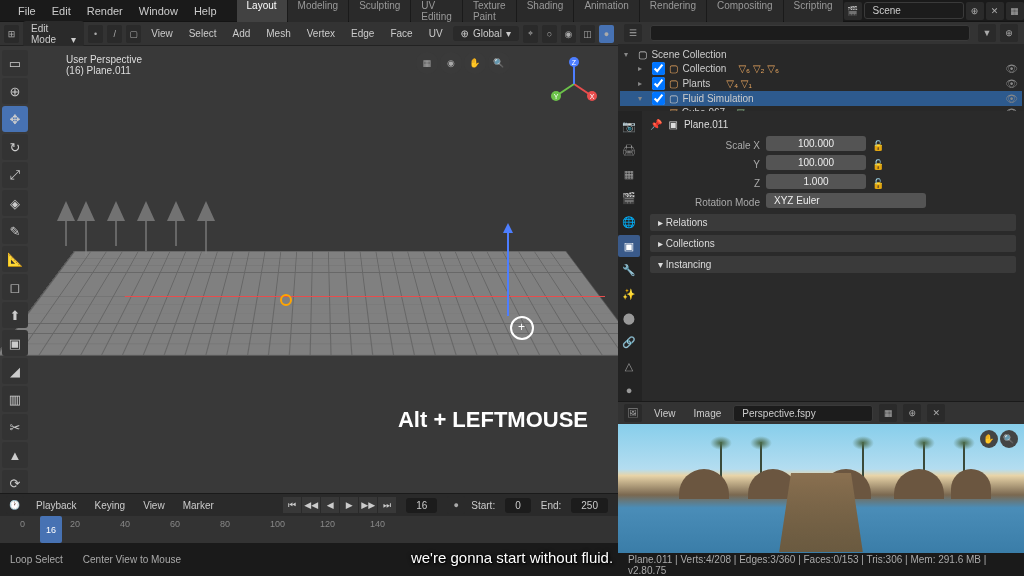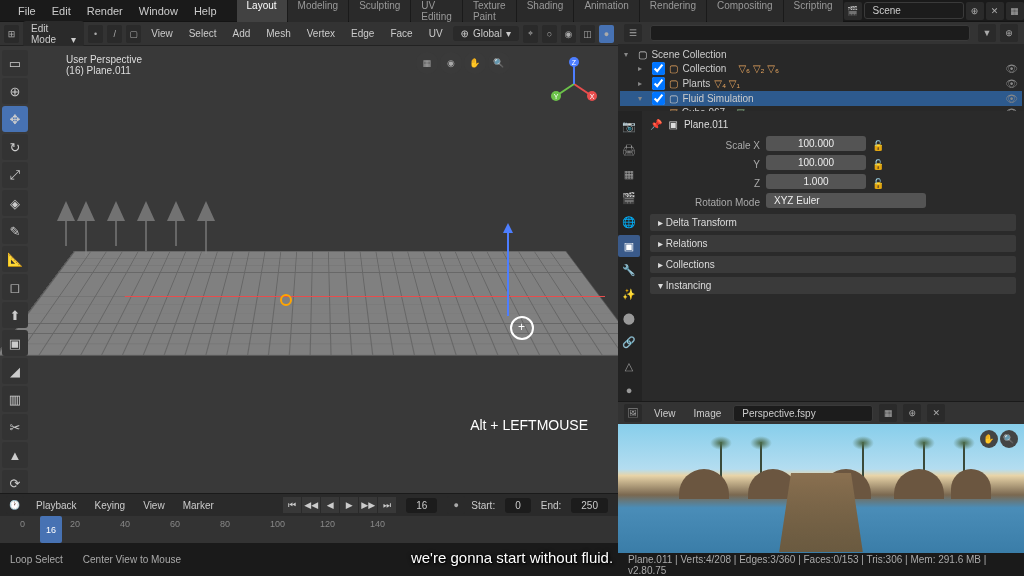--- a/index.html
+++ b/index.html
@@ -26,21 +26,21 @@
 .gizmo{position:absolute;right:14px;top:8px;width:60px;height:60px;z-index:5}
 .overlay-icons{position:absolute;right:108px;top:6px;display:flex;gap:2px;z-index:5}
 .overlay-icons .icon-btn{width:22px;height:22px;background:#3a3a3a;border-radius:50%}
 .grid-plane{position:absolute;left:40px;top:140px;width:560px;height:220px;transform:perspective(700px) rotateX(62deg);background:repeating-linear-gradient(0deg,#666 0,#666 1px,transparent 1px,transparent 18px),repeating-linear-gradient(90deg,#666 0,#666 1px,transparent 1px,transparent 18px),#808080;border:1px solid #555}
 .axis-y{position:absolute;left:50%;top:30%;width:2px;height:90px;background:#4d7eff;transform:translateX(-50%)}
 .axis-y::after{content:"";position:absolute;top:-8px;left:-4px;border:5px solid transparent;border-bottom:10px solid #4d7eff}
 .axis-x{position:absolute;left:15%;top:50%;width:480px;height:2px;background:linear-gradient(90deg,#e84d4d,#e84d4d 50%,#e84d4d)}
 .scene-objs{position:absolute;left:55px;top:170px;width:180px;height:110px;opacity:0.6}
 .tree{position:absolute;width:2px;height:30px;background:#888}
 .tree::before{content:"";position:absolute;top:-15px;left:-8px;width:18px;height:20px;background:#999;clip-path:polygon(50% 0,100% 100%,0 100%)}
-.hint-text{position:absolute;right:30px;bottom:60px;color:#fff;font-size:14px;font-weight:400;z-index:20}
+.hint-text{position:absolute;right:30px;bottom:60px;color:#fff;font-size:22px;font-weight:700;z-index:20}
 .cursor-ring{position:absolute;left:510px;top:270px;width:24px;height:24px;border:2px solid #fff;border-radius:50%;z-index:15}
 .cursor-ring::after{content:"+";position:absolute;left:6px;top:2px;color:#fff;font-size:12px}
 .timeline{height:50px;background:#2a2a2a;border-top:1px solid #1a1a1a;display:flex;flex-direction:column}
 .tl-header{height:22px;display:flex;align-items:center;padding:0 6px;gap:6px;font-size:10px}
 .tl-ctrl{display:flex;gap:1px;margin-left:auto}
 .tl-btn{width:18px;height:16px;background:#383838;display:flex;align-items:center;justify-content:center;font-size:9px;cursor:pointer}
 .frame-box{background:#1c1c1c;padding:2px 10px;border-radius:3px;margin:0 4px;font-size:10px}
 .tl-ruler{flex:1;background:#333;position:relative;display:flex;align-items:center;padding:0 10px;color:#888;font-size:9px}
 .tl-tick{position:absolute;top:3px}
 .playhead{position:absolute;left:40px;top:0;bottom:0;width:22px;background:#4772b3;border-radius:2px;color:#fff;display:flex;align-items:center;justify-content:center;font-size:9px}
@@ -253,21 +253,21 @@
           <span style="margin-left:8px;color:#e8a65f">▽₆ ▽₂ ▽₆</span>
           <span class="vis-icons">
               <span>👁</span>
             </span>
         </div>
         <div class="tree-row" style="padding-left:18px">
           <span class="disclosure">▸</span>
             <input type="checkbox" checked="" style="">
           <span style="color:#e8a65f">▢</span>
           <span>Plants</span>
-          <span style="margin-left:0;color:#e8a65f">▽₄ ▽₁</span>
+          <span style="margin-left:12px;color:#e8a65f">▽₄ ▽₁</span>
           <span class="vis-icons">
               <span>👁</span>
             </span>
         </div>
         <div class="tree-row hl" style="padding-left:18px">
           <span class="disclosure">▾</span>
             <input type="checkbox" checked="" style="">
           <span>▢</span>
           <span>Fluid Simulation</span>
           <span class="vis-icons">
@@ -320,21 +320,20 @@
           </div>
         <div class="prop-row">
             <div class="prop-label">Z</div>
             <div class="prop-field">1.000</div>
             <span>🔓</span>
           </div>
         <div class="prop-row">
             <div class="prop-label">Rotation Mode</div>
             <div class="prop-field" style="min-width:160px;text-align:left">XYZ Euler</div>
           </div>
-        <div class="panel-hdr">▸ <span>Delta Transform</span></div>
         <div class="panel-hdr">▸ <span>Relations</span></div>
         <div class="panel-hdr">▸ <span>Collections</span></div>
         <div class="panel-hdr">▾ <span>Instancing</span></div>
       </div>
     </div>
 
     <div class="img-editor">
       <div class="img-header">
         <div class="icon-btn">🖼</div>
         <div class="hdr-menu">View</div>

